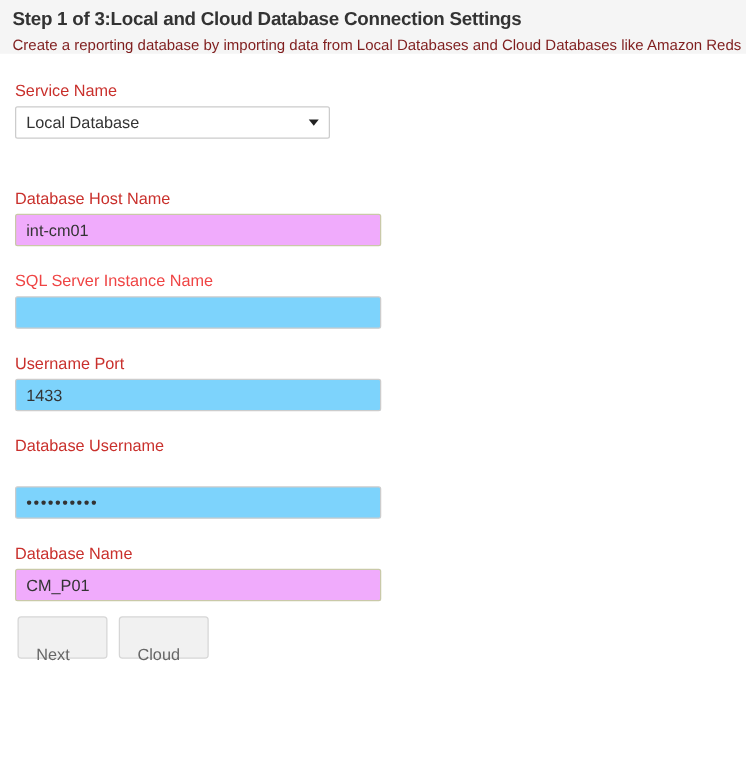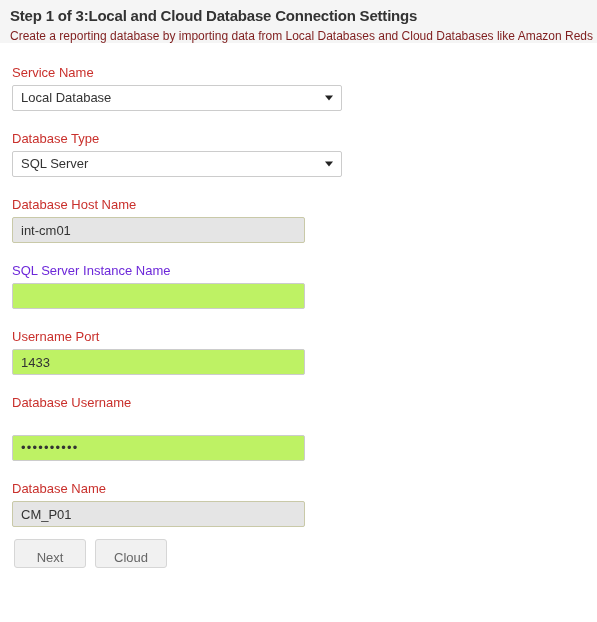--- a/index.html
+++ b/index.html
@@ -55,48 +55,48 @@
     display: block;
     font-size: 13px;
     line-height: 16px;
     margin: 0 0 4px 0;
     white-space: nowrap;
   }
   .field-label.required {
     color: #c9302c;
   }
   .field-label.optional {
-    color: #6d28d9;
+    color: #ef4444;
   }
 
   .control {
     box-sizing: border-box;
     width: 293px;
     height: 26px;
     border: 1px solid #cccccc;
     border-radius: 2px;
-    background: #bef264;
+    background: #7dd3fc;
     font-family: "Liberation Sans", sans-serif;
     font-size: 13px;
     color: #333333;
     padding: 0 8px;
     line-height: 24px;
     display: block;
     outline: none;
   }
   .control.autofilled {
-    background: #e5e5e5;
+    background: #f0abfc;
     border-color: #c9c9a8;
   }
 
   
   .select-control {
     position: relative;
     box-sizing: border-box;
-    width: 330px;
+    width: 252px;
     height: 26px;
     border: 1px solid #cccccc;
     border-radius: 2px;
     background: #ffffff;
     font-size: 13px;
     color: #333333;
     padding: 0 24px 0 8px;
     line-height: 24px;
     white-space: nowrap;
     overflow: hidden;
@@ -133,22 +133,21 @@
     box-sizing: border-box;
     min-width: 72px;
     height: 29px;
     background: #f1f1f1;
     border: 1px solid #d6d6d6;
     border-radius: 3px;
     color: #666666;
     font-family: "Liberation Sans", sans-serif;
     font-size: 13px;
     line-height: 27px;
-    text-align: center;
-    padding: 4px 14px;
+    padding: 16px 14px;
     cursor: pointer;
     user-select: none;
   }
 </style>
 </head>
 <body>
 
 <div class="header-band">
   <h1 class="page-title">Step 1 of 3:Local and Cloud Database Connection Settings</h1>
   <p class="page-subtitle">Create a reporting database by importing data from Local Databases and Cloud Databases like Amazon Reds</p>
@@ -161,27 +160,20 @@
   <div class="field-group">
     <label class="field-label required">Service Name</label>
     <div class="select-control">
       <span>Local Database</span>
       <span class="select-arrow"></span>
     </div>
   </div>
 
   <div class="spacer-20"></div>
 
-  <div class="field-group">
-    <label class="field-label required">Database Type</label>
-    <div class="select-control">
-      <span>SQL Server</span>
-      <span class="select-arrow"></span>
-    </div>
-  </div>
 
   <div class="spacer-20"></div>
 
   <div class="field-group">
     <label class="field-label required">Database Host Name</label>
     <input class="control autofilled" type="text" value="int-cm01" style="">
   </div>
 
   <div class="spacer-20"></div>
 

